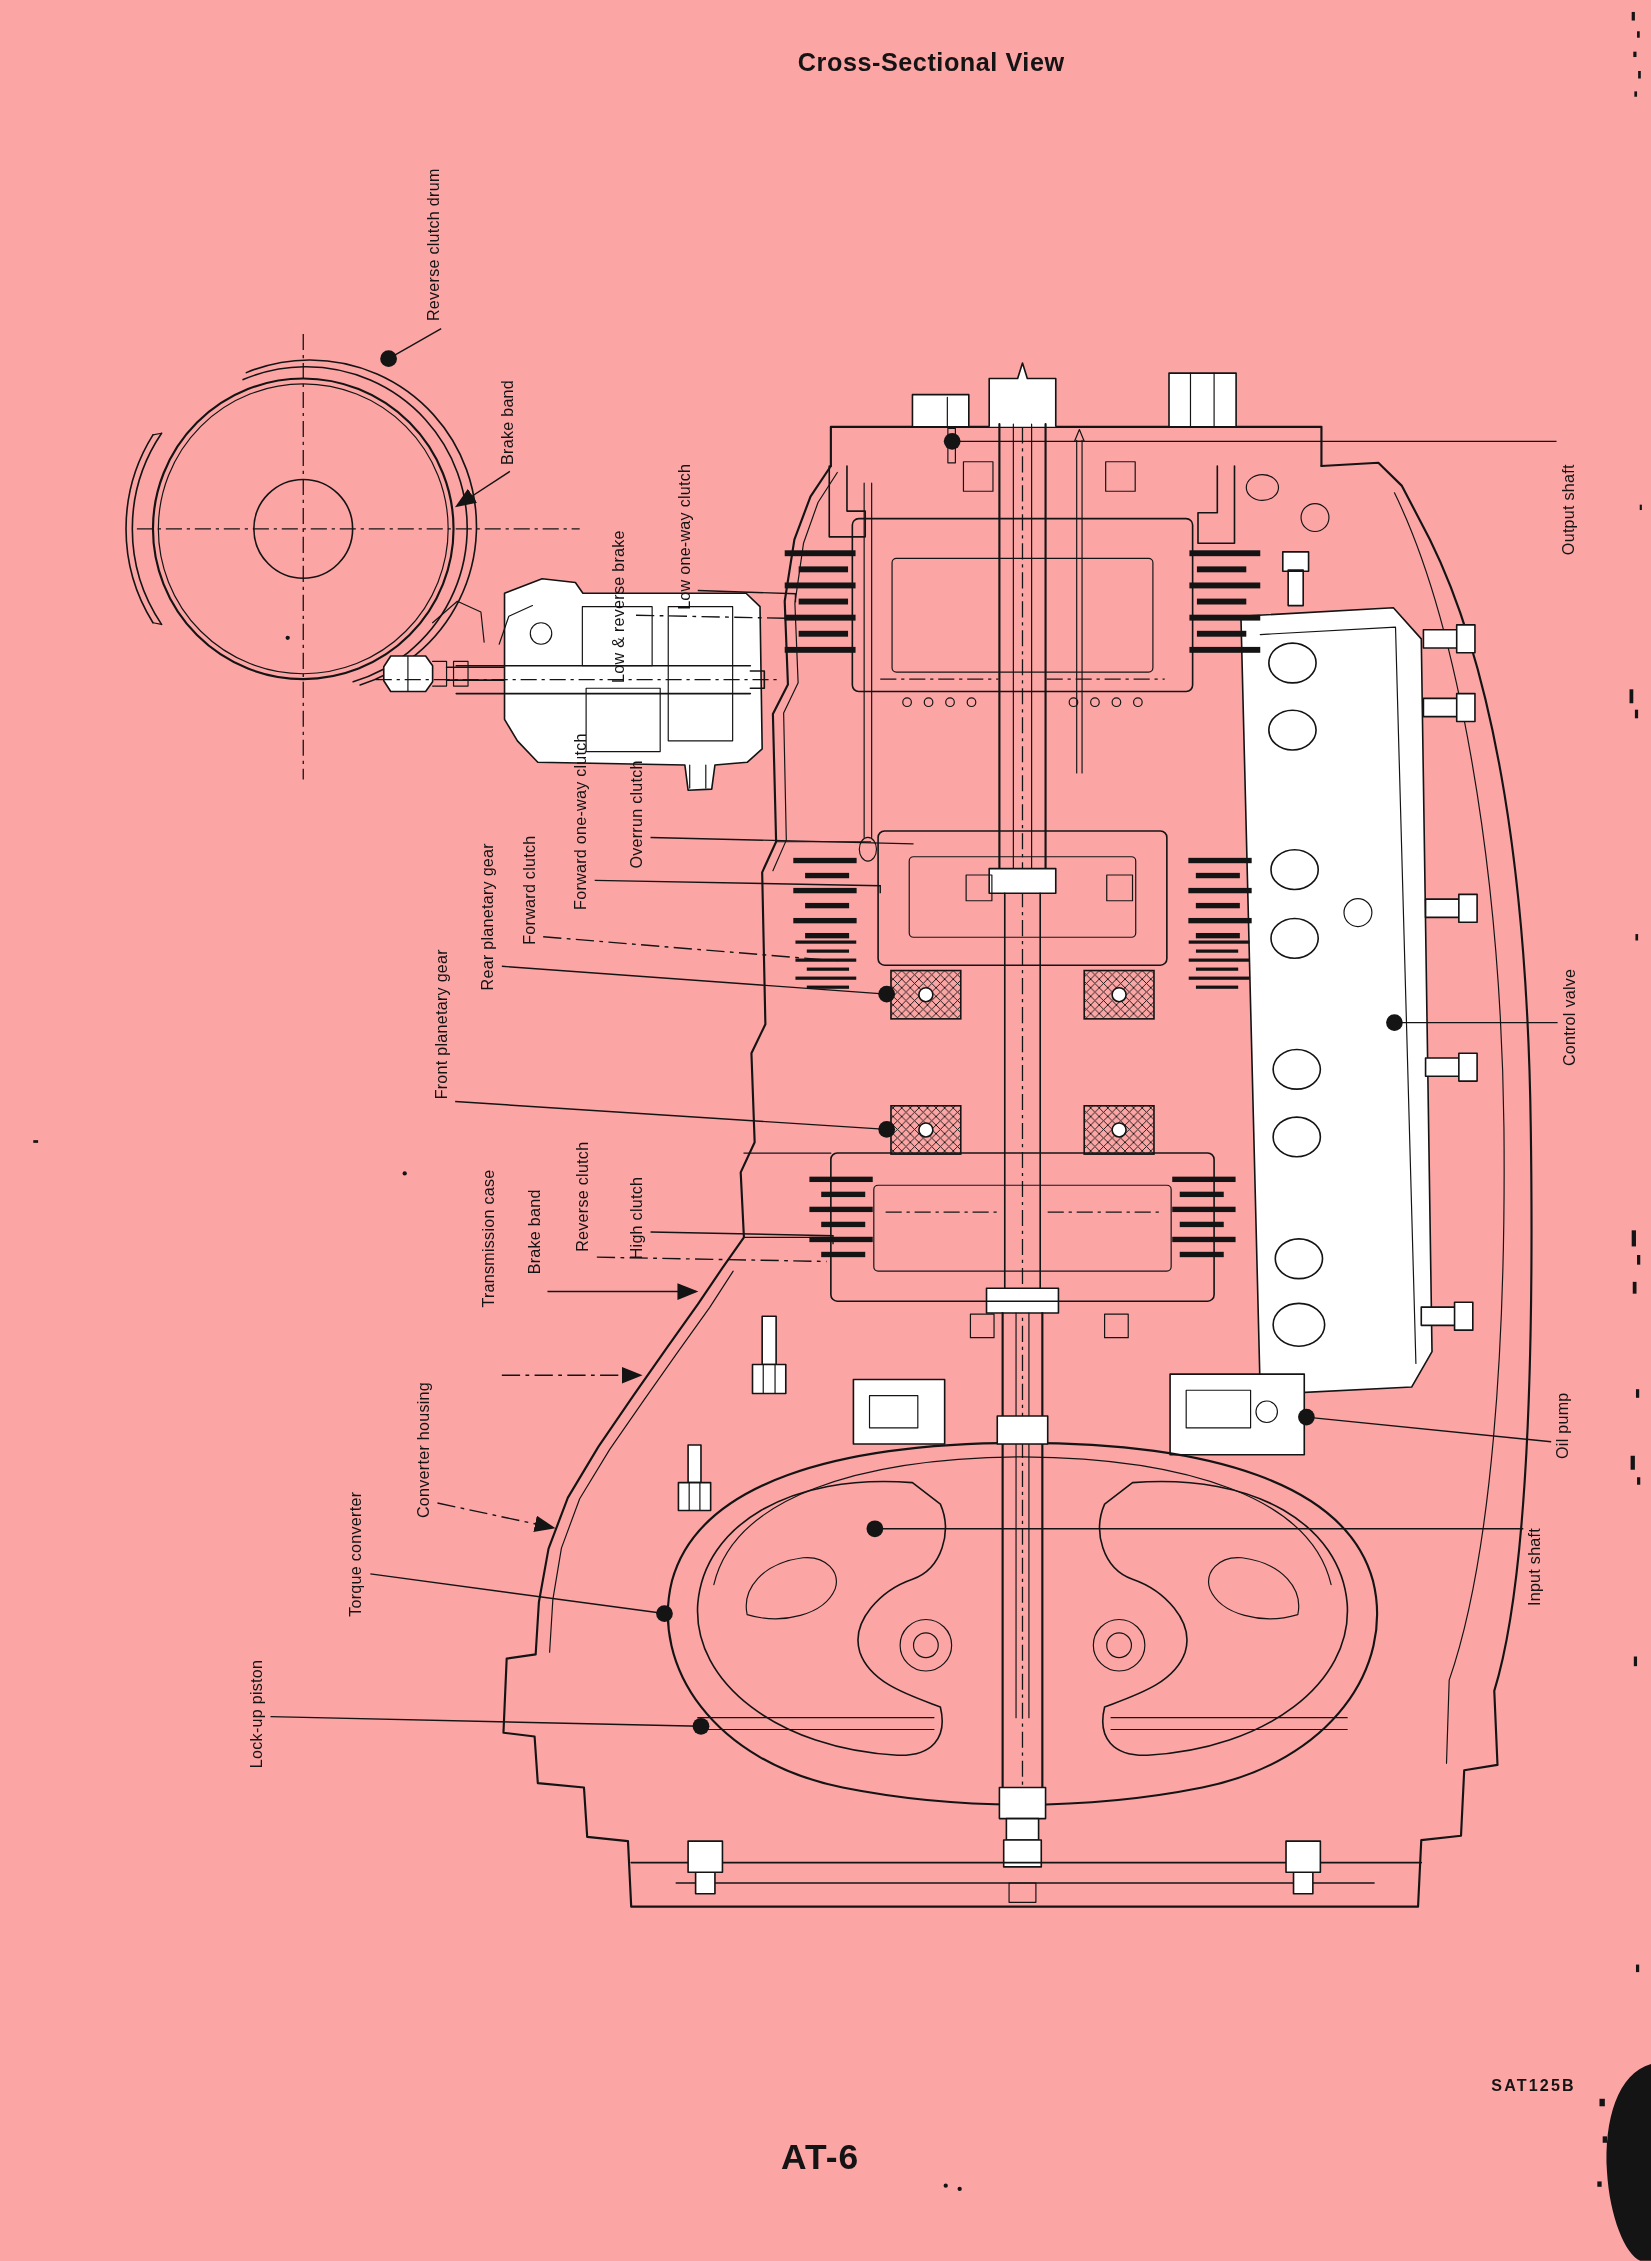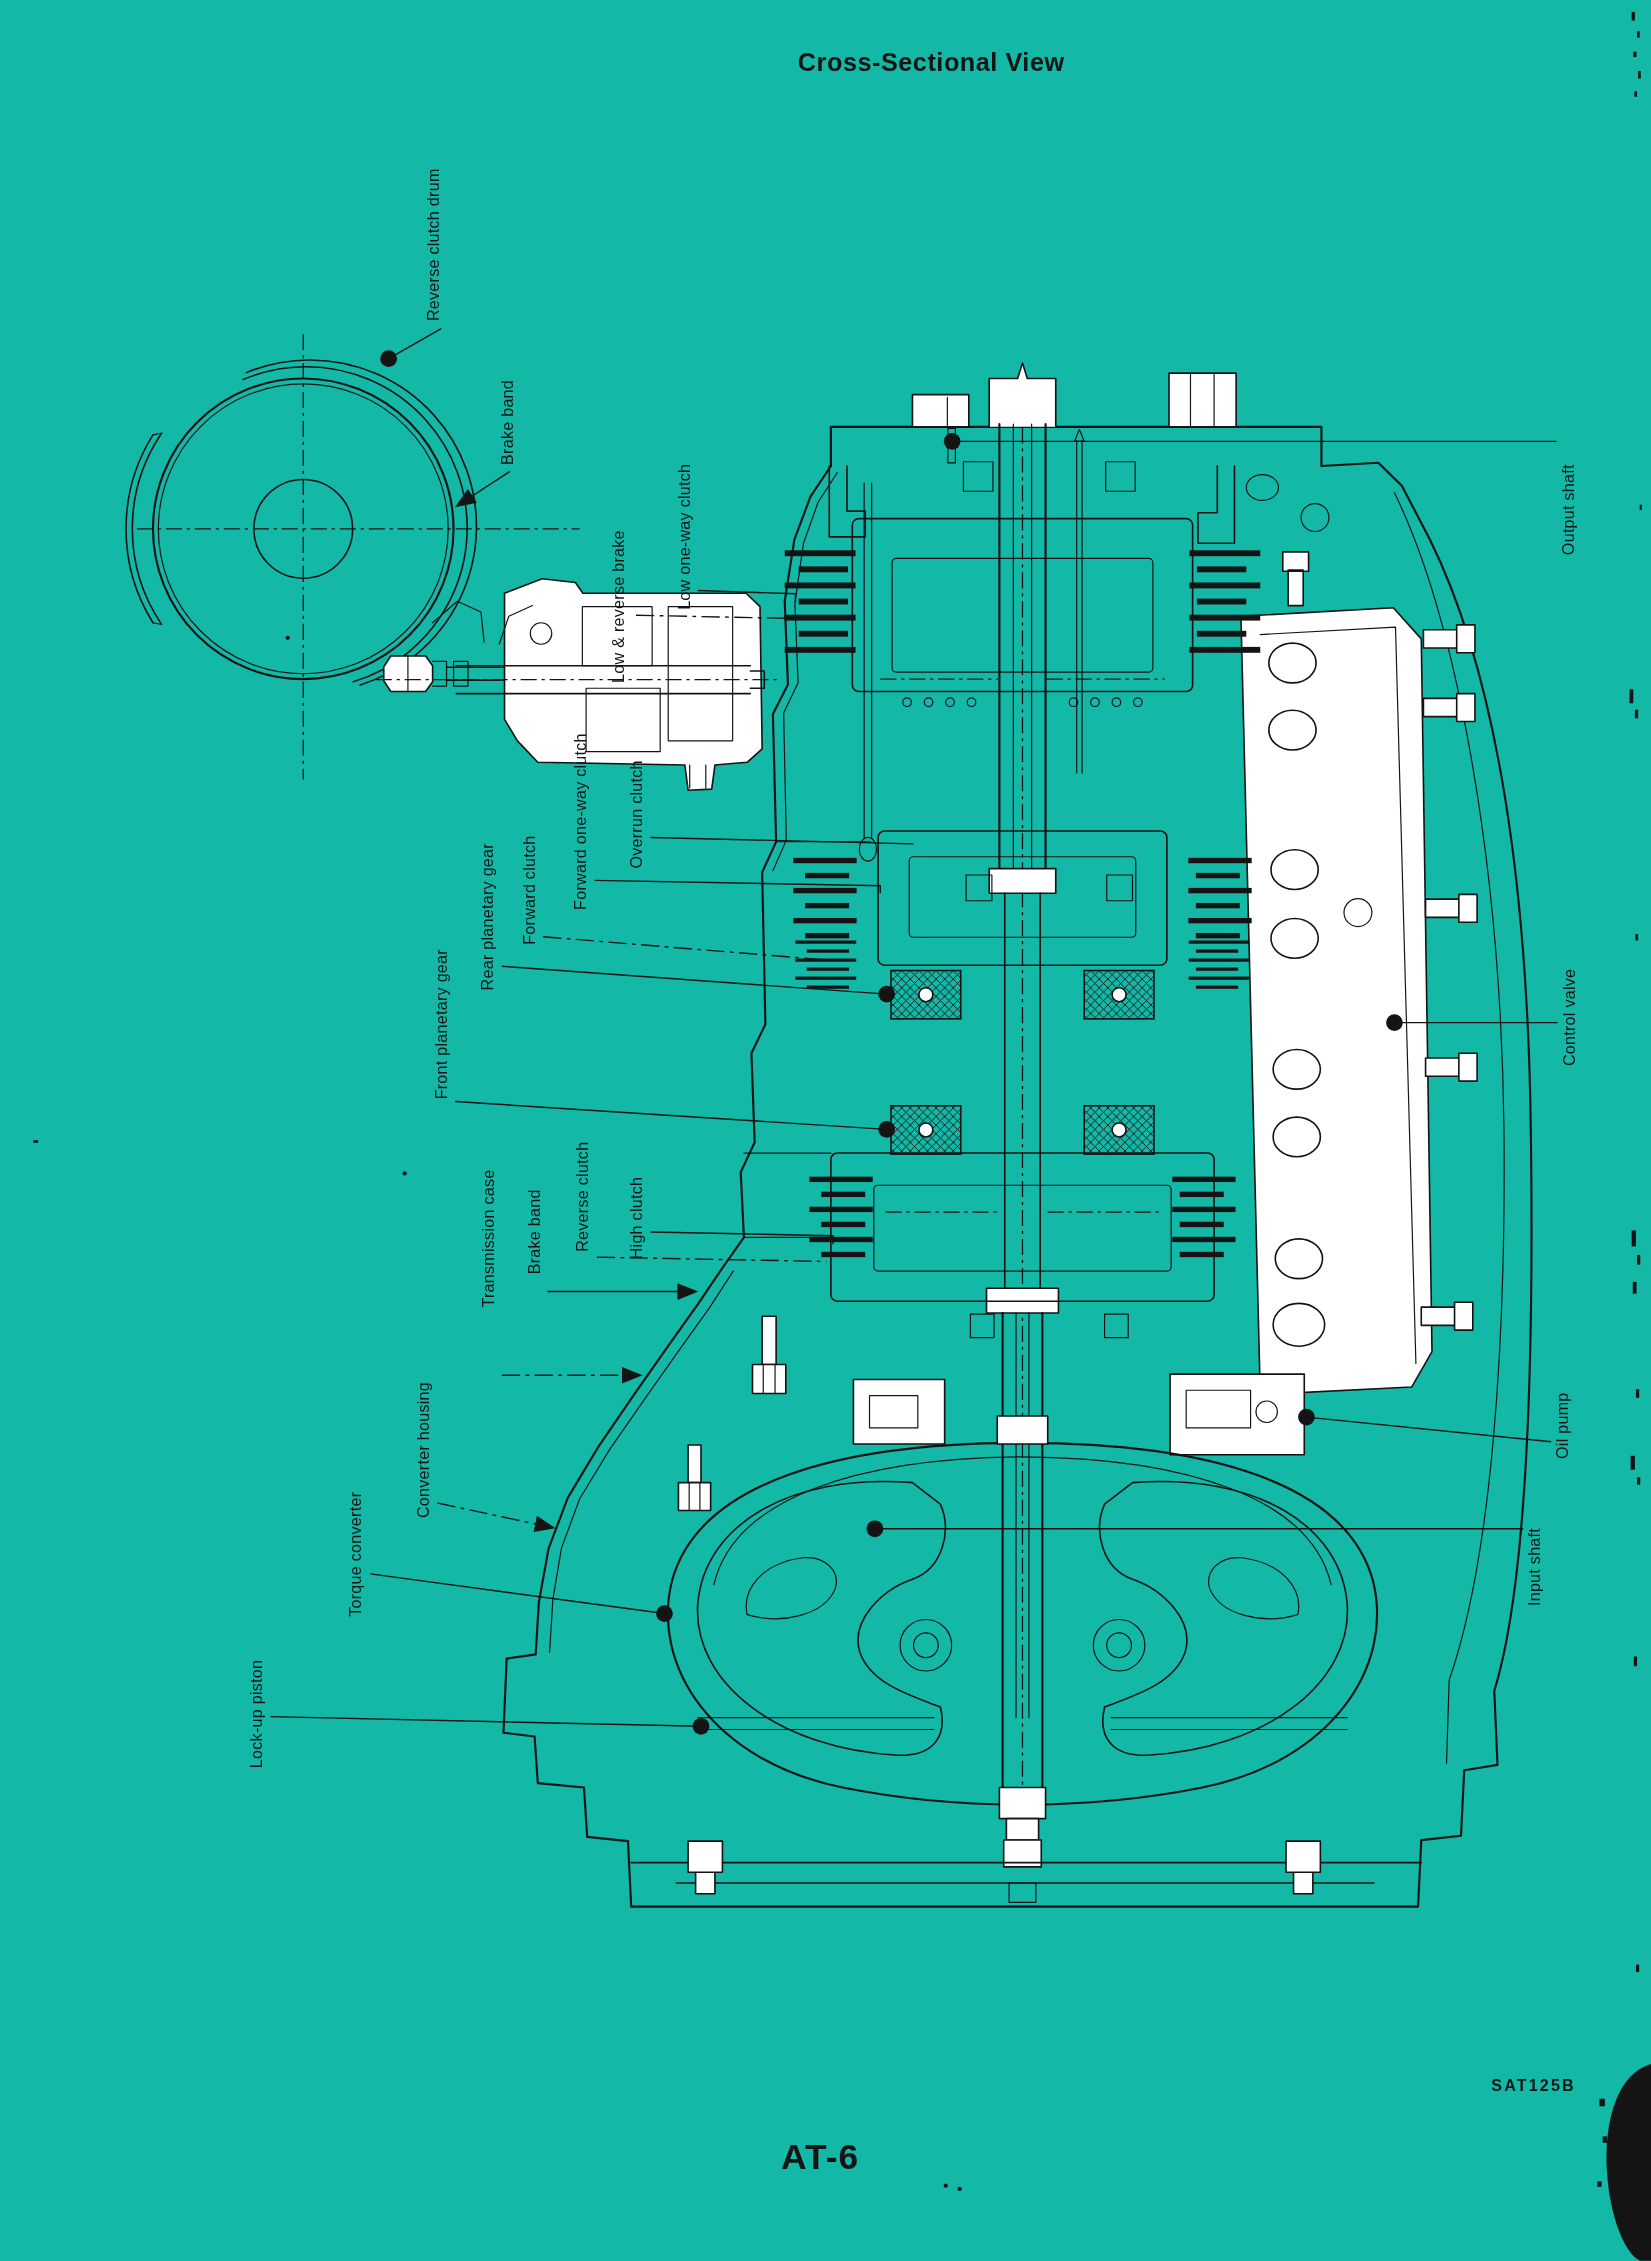--- a/index.html
+++ b/index.html
@@ -1,16 +1,16 @@
 <!DOCTYPE html>
 <html style="font-size:8.6px"><head>
 <meta charset="utf-8">
 <style>
   html,body{margin:0;padding:0;background:#e8e8e8;}
-  .page{position:relative;width:1651px;height:2261px;background:#14b8a6;overflow:hidden;}
+  .page{position:relative;width:1651px;height:2261px;background:#fca5a5;overflow:hidden;}
   svg{position:absolute;left:0;top:0;}
   svg text{font-family:"Liberation Sans","DejaVu Sans",sans-serif;fill:#141414;}
   .title{font-size:47px;font-weight:bold;letter-spacing:1px;}
   .lbl{font-size:30px;letter-spacing:0.5px;}
   .code{font-size:30px;font-weight:bold;letter-spacing:4px;}
   .pnum{font-size:66px;font-weight:bold;letter-spacing:2px;}
   .o4{fill:none;stroke:#141414;stroke-width:4;stroke-linejoin:round;stroke-linecap:round;}
   .o3{fill:none;stroke:#141414;stroke-width:3;stroke-linejoin:round;stroke-linecap:round;}
   .o2{fill:none;stroke:#141414;stroke-width:2.2;stroke-linejoin:round;stroke-linecap:round;}
   .w3{fill:#ffffff;stroke:#141414;stroke-width:3;stroke-linejoin:round;}

